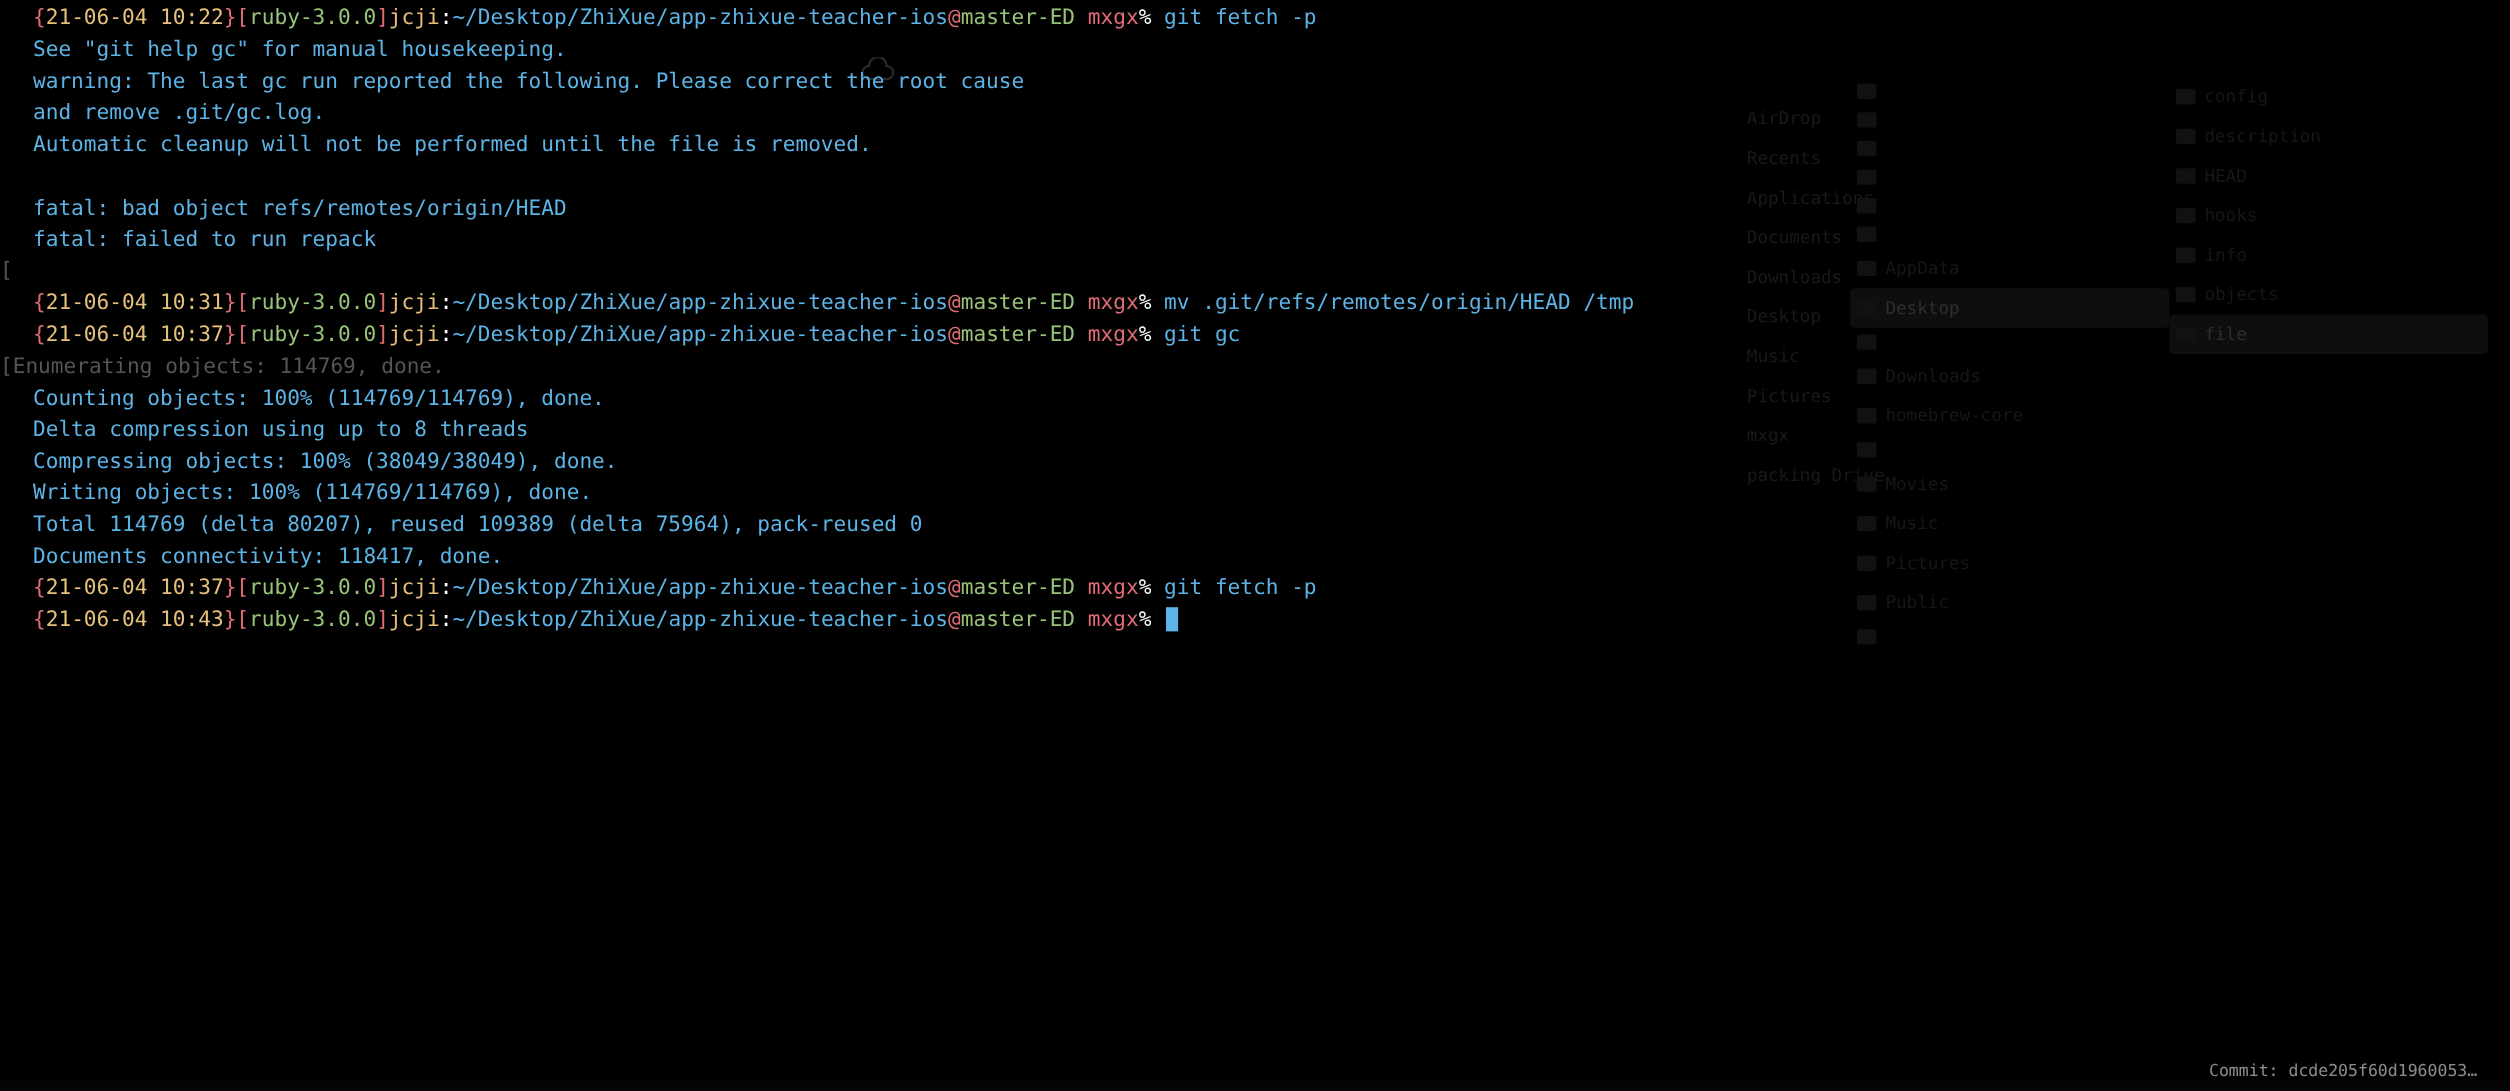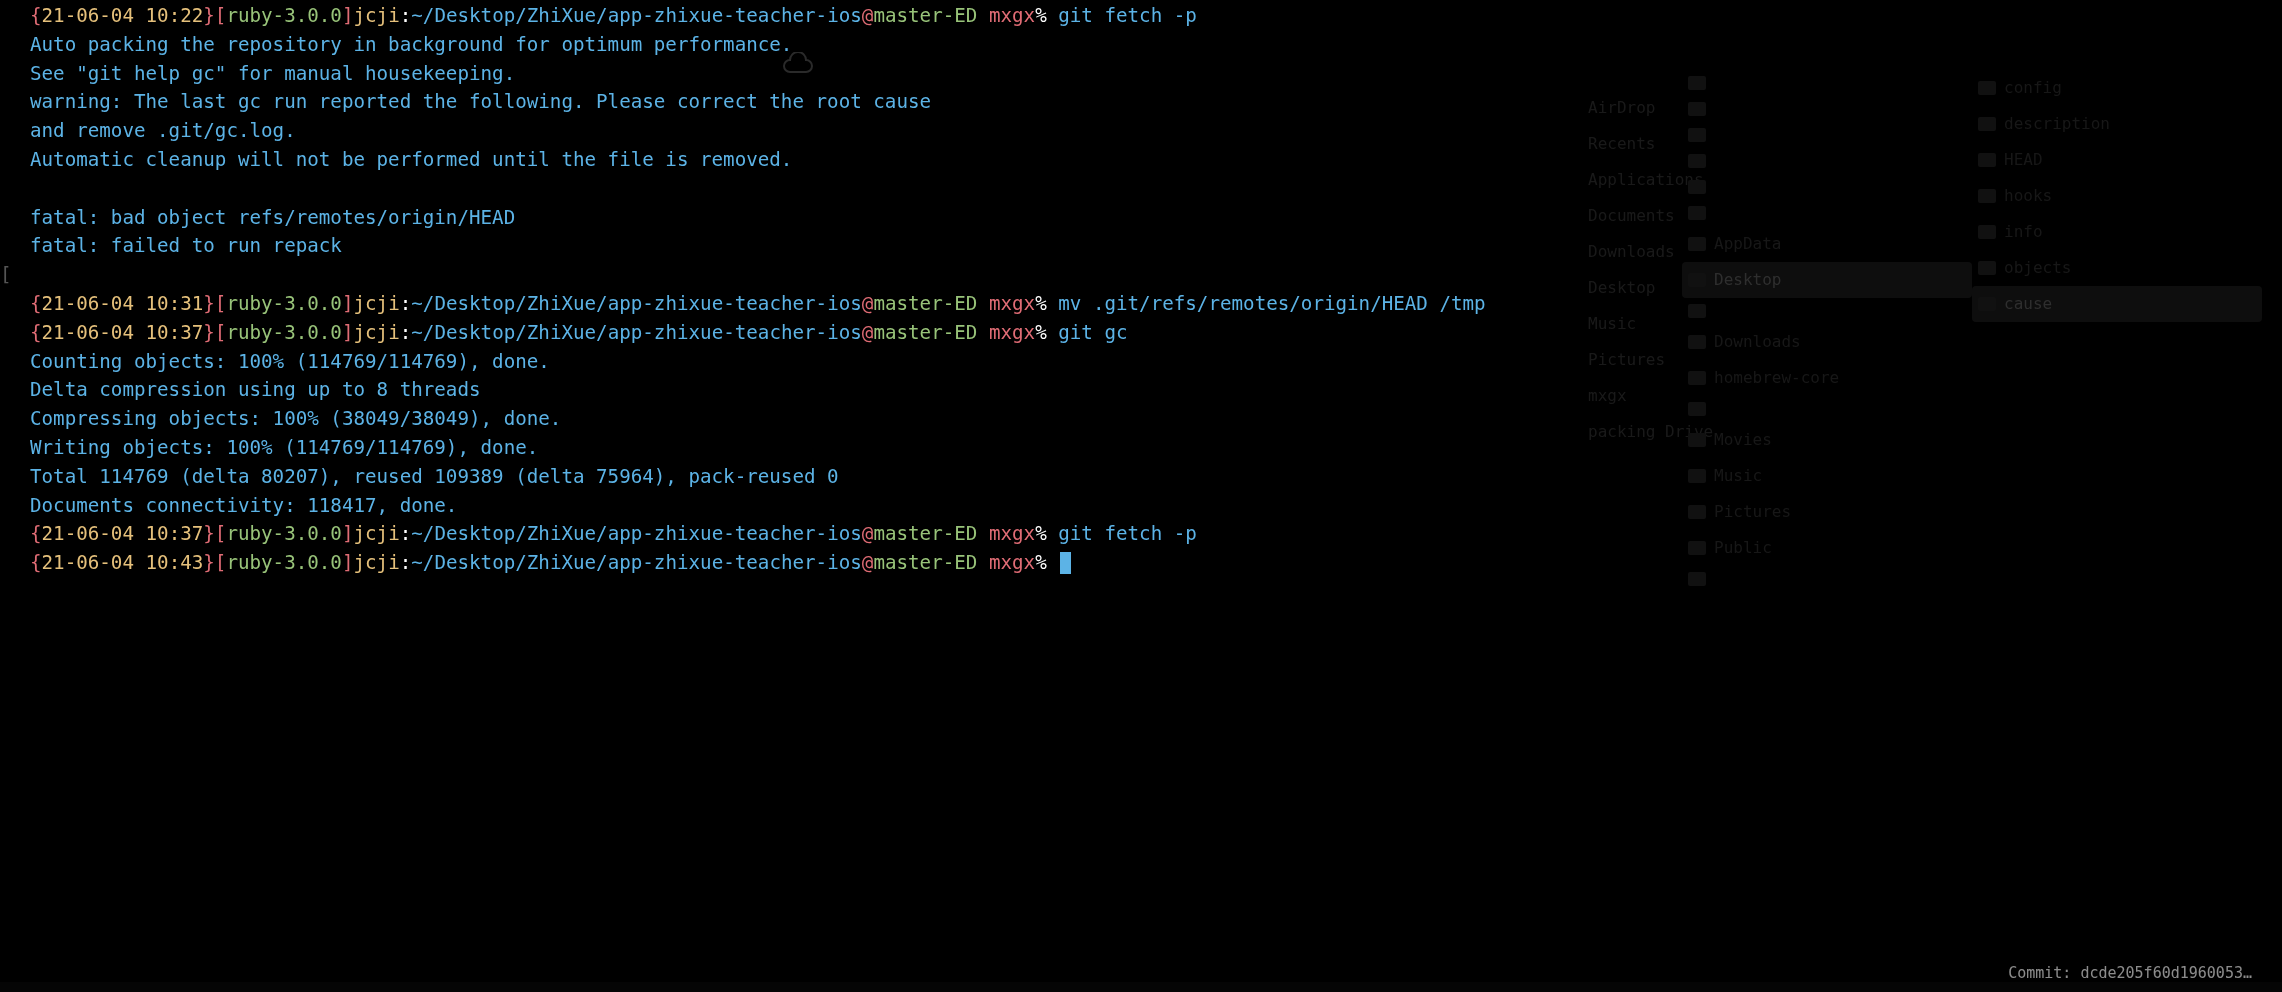--- a/index.html
+++ b/index.html
@@ -232,53 +232,53 @@
     <div class="item">
         <span class="folder-icon"></span>
         <span>info</span>
       </div>
     <div class="item">
         <span class="folder-icon"></span>
         <span>objects</span>
       </div>
     <div class="item sel">
         <span class="folder-icon"></span>
-        <span>cause</span>
+        <span>file</span>
       </div>
   </div>
   <div class="commit">
     <span>Commit:</span>
     <span>dcde205f60d1960053…</span>
   </div>
 </div>
 
 <span class="cloud-icon">
   <svg width="36" height="26" viewBox="0 0 36 26" fill="none" stroke="#2a2a2a" stroke-width="2">
     <path d="M10 20 A6 6 0 0 1 10 8 A8 8 0 0 1 26 8 A6 6 0 0 1 26 20 Z"></path>
   </svg>
 </span>
 
 <div class="terminal">
 
   <div class="line"><span class="bracket">{</span><span class="ts">21-06-04 10:22</span><span class="bracket">}[</span><span class="ruby">ruby-3.0.0</span><span class="bracket">]</span><span class="user">jcji</span><span class="dollar">:</span><span class="path">~/Desktop/ZhiXue/app-zhixue-teacher-ios</span><span class="bracket">@</span><span class="branch">master-ED</span> <span class="venv">mxgx</span><span class="dollar">%</span> <span class="cmd">git fetch -p</span></div>
 
-  <div class="line output">Auto packing the repository in background for optimum performance.</div>
   <div class="line output">See "git help gc" for manual housekeeping.</div>
   <div class="line output">warning: The last gc run reported the following. Please correct the root cause</div>
   <div class="line output">and remove .git/gc.log.</div>
   <div class="line output">Automatic cleanup will not be performed until the file is removed.</div>
   <div class="line output">&nbsp;</div>
   <div class="line output">fatal: bad object refs/remotes/origin/HEAD</div>
   <div class="line output">fatal: failed to run repack</div>
   <div class="line noindent">[</div>
 
   <div class="line"><span class="bracket">{</span><span class="ts">21-06-04 10:31</span><span class="bracket">}[</span><span class="ruby">ruby-3.0.0</span><span class="bracket">]</span><span class="user">jcji</span><span class="dollar">:</span><span class="path">~/Desktop/ZhiXue/app-zhixue-teacher-ios</span><span class="bracket">@</span><span class="branch">master-ED</span> <span class="venv">mxgx</span><span class="dollar">%</span> <span class="cmd">mv .git/refs/remotes/origin/HEAD /tmp</span></div>
 
   <div class="line"><span class="bracket">{</span><span class="ts">21-06-04 10:37</span><span class="bracket">}[</span><span class="ruby">ruby-3.0.0</span><span class="bracket">]</span><span class="user">jcji</span><span class="dollar">:</span><span class="path">~/Desktop/ZhiXue/app-zhixue-teacher-ios</span><span class="bracket">@</span><span class="branch">master-ED</span> <span class="venv">mxgx</span><span class="dollar">%</span> <span class="cmd">git gc</span></div>
 
+  <div class="line output noindent">[Enumerating objects: 114769, done.</div>
   <div class="line output">Counting objects: 100% (114769/114769), done.</div>
   <div class="line output">Delta compression using up to 8 threads</div>
   <div class="line output">Compressing objects: 100% (38049/38049), done.</div>
   <div class="line output">Writing objects: 100% (114769/114769), done.</div>
   <div class="line output">Total 114769 (delta 80207), reused 109389 (delta 75964), pack-reused 0</div>
   <div class="line output">Documents connectivity: 118417, done.</div>
 
   <div class="line"><span class="bracket">{</span><span class="ts">21-06-04 10:37</span><span class="bracket">}[</span><span class="ruby">ruby-3.0.0</span><span class="bracket">]</span><span class="user">jcji</span><span class="dollar">:</span><span class="path">~/Desktop/ZhiXue/app-zhixue-teacher-ios</span><span class="bracket">@</span><span class="branch">master-ED</span> <span class="venv">mxgx</span><span class="dollar">%</span> <span class="cmd">git fetch -p</span></div>
 
   <div class="line"><span class="bracket">{</span><span class="ts">21-06-04 10:43</span><span class="bracket">}[</span><span class="ruby">ruby-3.0.0</span><span class="bracket">]</span><span class="user">jcji</span><span class="dollar">:</span><span class="path">~/Desktop/ZhiXue/app-zhixue-teacher-ios</span><span class="bracket">@</span><span class="branch">master-ED</span> <span class="venv">mxgx</span><span class="dollar">%</span> <span class="cursor"></span></div>

